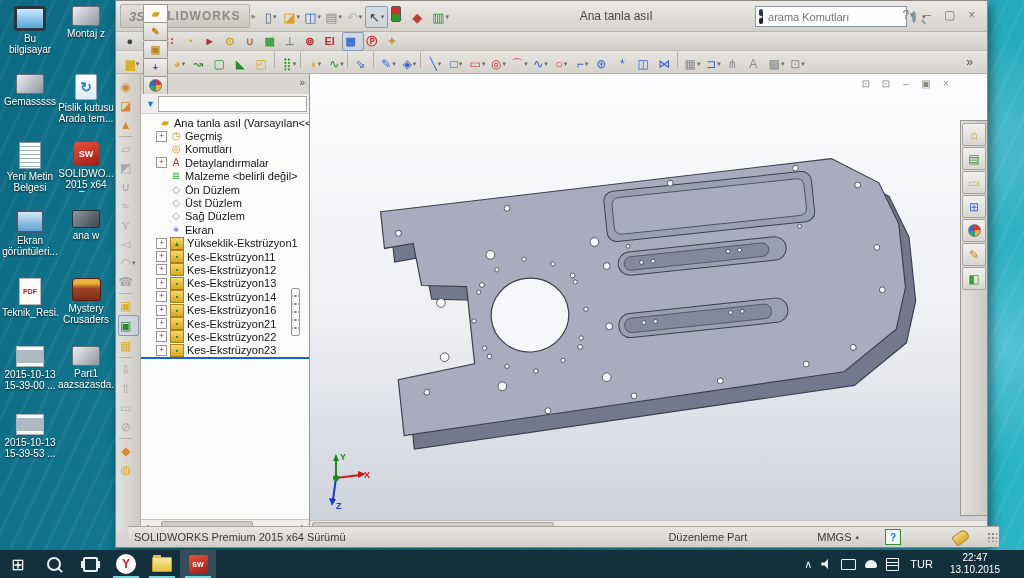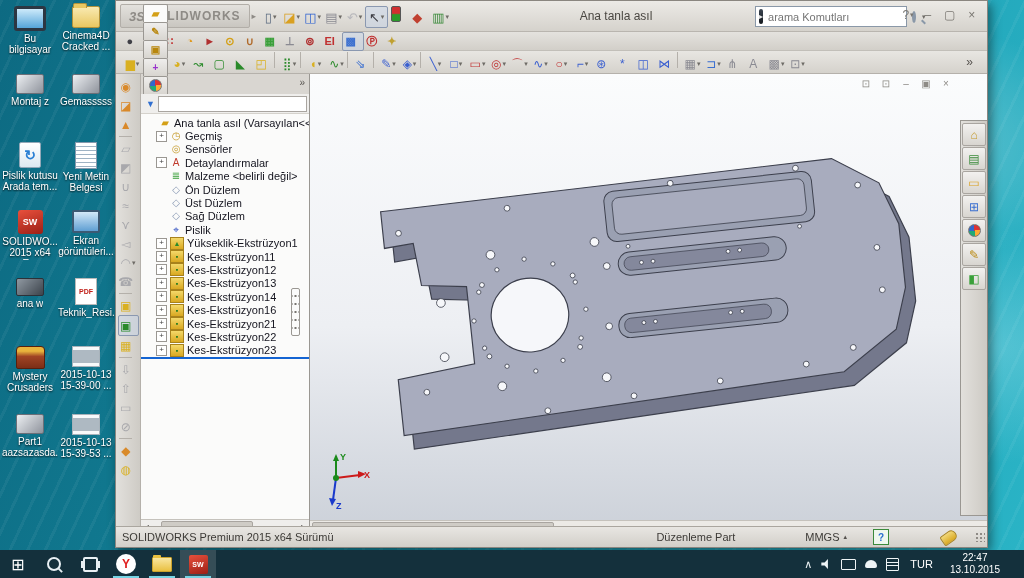--- a/index.html
+++ b/index.html
@@ -99,21 +99,21 @@
   .child-controls{position:absolute;top:2px;right:34px;display:flex;gap:6px;z-index:5;}
   .child-controls .winbtn{width:14px;height:14px;font-size:10px;color:#8e8b86;}
   .taskpane{position:absolute;top:46px;right:0;width:26px;height:392px;background:linear-gradient(90deg,#e2e0dc,#cdcac4);border:1px solid #9a9792;border-right:none;display:flex;flex-direction:column;align-items:center;padding-top:2px;z-index:4;}
   .tp-btn{width:22px;height:21px;margin-bottom:1px;border:1px solid #a9a5a0;background:linear-gradient(#f2f1ef,#d8d5d0);display:flex;align-items:center;justify-content:center;font-size:12px;border-radius:2px;}
   .model{position:absolute;left:0;top:0;width:681px;height:458px;}
   .triad{position:absolute;left:10px;bottom:22px;width:52px;height:58px;}
   .triad text{font-size:9px;font-weight:bold;font-family:"Liberation Sans",sans-serif;}
   .gfx-hscroll{position:absolute;left:0;bottom:0;width:100%;height:11px;background:#eceae6;border-top:1px solid #c5c2bc;}
   .gfx-thumb{position:absolute;left:2px;top:1px;width:240px;height:8px;background:#cfccc6;border:1px solid #a9a5a0;border-radius:2px;}
   
-  .statusbar{position:absolute;left:0;bottom:0;width:100%;height:20px;background:linear-gradient(#e8e6e2,#d2cfc9);border-top:1px solid #aaa69f;display:flex;align-items:center;font-size:11px;color:#3c3a36;margin-top:11px;}
+  .statusbar{position:absolute;left:12px;bottom:0;width:100%;height:20px;background:linear-gradient(#e8e6e2,#d2cfc9);border-top:1px solid #aaa69f;display:flex;align-items:center;font-size:11px;color:#3c3a36;margin-top:11px;}
   .statusbar .sleft{margin-left:6px;}
   .statusbar .smode{margin-left:auto;}
   .statusbar .sunits{margin-left:70px;}
   .statusbar .scaret{font-size:7px;margin-left:4px;color:#55524e;}
   .statusbar .shelp{margin-left:26px;width:14px;height:14px;border:1px solid #3a8a3a;background:#eef7ee;color:#2a6fd0;font-size:10px;font-weight:bold;display:flex;align-items:center;justify-content:center;}
   .statusbar .stag{margin-left:52px;width:14px;height:9px;background:linear-gradient(#f2d878,#d9a821);border:1px solid #a8821c;border-radius:2px 5px 5px 2px;transform:rotate(-35deg);}
   .statusbar .sgrip{margin-left:18px;margin-right:2px;width:10px;height:10px;
     background-image:radial-gradient(circle 1px,#8e8b86 1px,transparent 1.5px);background-size:4px 4px;}
   
   .taskbar{position:absolute;left:0;bottom:0;width:1024px;height:28px;background:#14303c;display:flex;align-items:stretch;z-index:10;}
@@ -143,24 +143,20 @@
 <body>
 
 <div id="stage">
 
   <div class="desktop-icons">
     <div class="dicon">
         <div class="dicon-img ic-computer"></div>
         <div class="dicon-label">Bu bilgisayar</div>
       </div>
       <div class="dicon">
-        <div class="dicon-img ic-folder"></div>
-        <div class="dicon-label">Cinema4D Cracked ...</div>
-      </div>
-      <div class="dicon">
         <div class="dicon-img ic-part"></div>
         <div class="dicon-label">Montaj z</div>
       </div>
       <div class="dicon">
         <div class="dicon-img ic-part"></div>
         <div class="dicon-label">Gemasssss</div>
       </div>
       <div class="dicon">
         <div class="dicon-img ic-recycle">↻</div>
         <div class="dicon-label">Pislik kutusu Arada tem...</div>
@@ -581,21 +577,21 @@
               <span class="tlabel">Ana tanla asıl (Varsayılan&lt;&lt;Vars</span>
             </div>
             <div class="trow child">
               <span class="texp">+</span>
               <span class="ticon" style="color: rgb(197, 154, 42);">◷</span>
               <span class="tlabel">Geçmiş</span>
             </div>
             <div class="trow child">
               <span class="texp" style="visibility: hidden;">+</span>
               <span class="ticon" style="color: rgb(197, 154, 42);">◎</span>
-              <span class="tlabel">Sensörler</span>
+              <span class="tlabel">Komutları</span>
             </div>
             <div class="trow child">
               <span class="texp">+</span>
               <span class="ticon" style="color: rgb(192, 57, 43);">A</span>
               <span class="tlabel">Detaylandırmalar</span>
             </div>
             <div class="trow child">
               <span class="texp" style="visibility: hidden;">+</span>
               <span class="ticon" style="color: rgb(58, 160, 58);">≣</span>
               <span class="tlabel">Malzeme &lt;belirli değil&gt;</span>
@@ -611,21 +607,21 @@
               <span class="tlabel">Üst Düzlem</span>
             </div>
             <div class="trow child">
               <span class="texp" style="visibility: hidden;">+</span>
               <span class="ticon" style="color: rgb(138, 154, 181);">◇</span>
               <span class="tlabel">Sağ Düzlem</span>
             </div>
             <div class="trow child">
               <span class="texp" style="visibility: hidden;">+</span>
               <span class="ticon" style="color: rgb(47, 79, 192);">⌖</span>
-              <span class="tlabel">Pislik</span>
+              <span class="tlabel">Ekran</span>
             </div>
             <div class="trow child">
               <span class="texp">+</span>
               <span class="ticon fgold" style="color: rgb(42, 138, 42);">▲</span>
               <span class="tlabel">Yükseklik-Ekstrüzyon1</span>
             </div>
             <div class="trow child">
               <span class="texp">+</span>
               <span class="ticon fgold" style="color: rgb(31, 122, 31);">▪</span>
               <span class="tlabel">Kes-Ekstrüzyon11</span>

